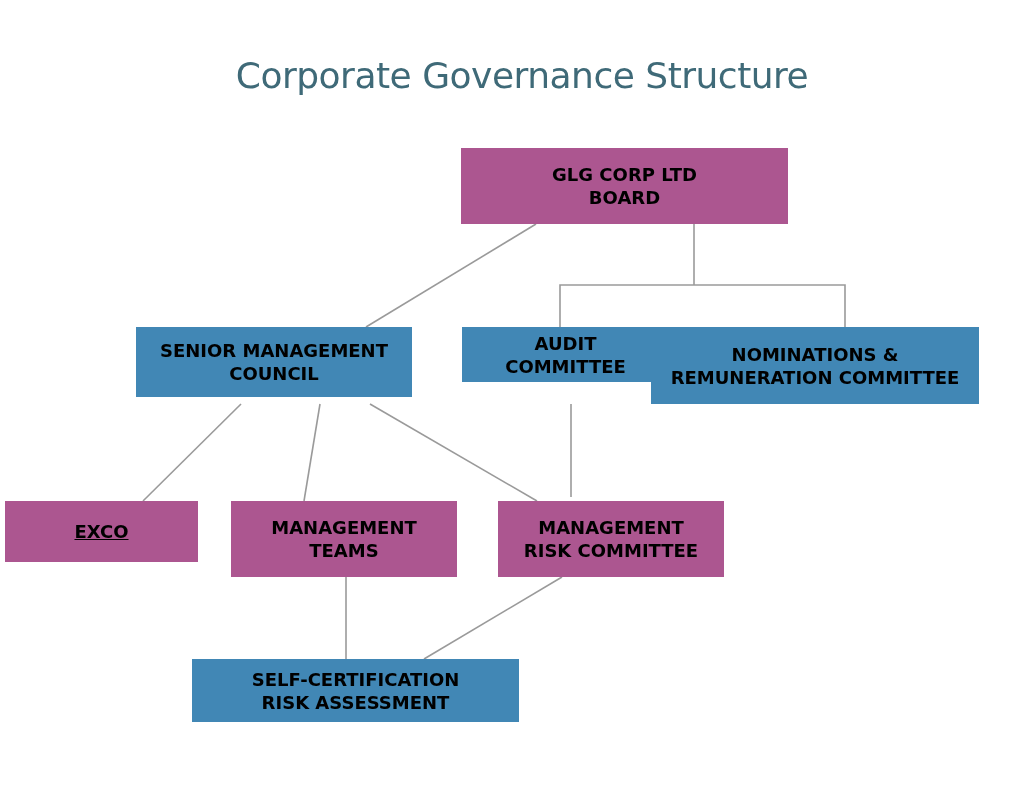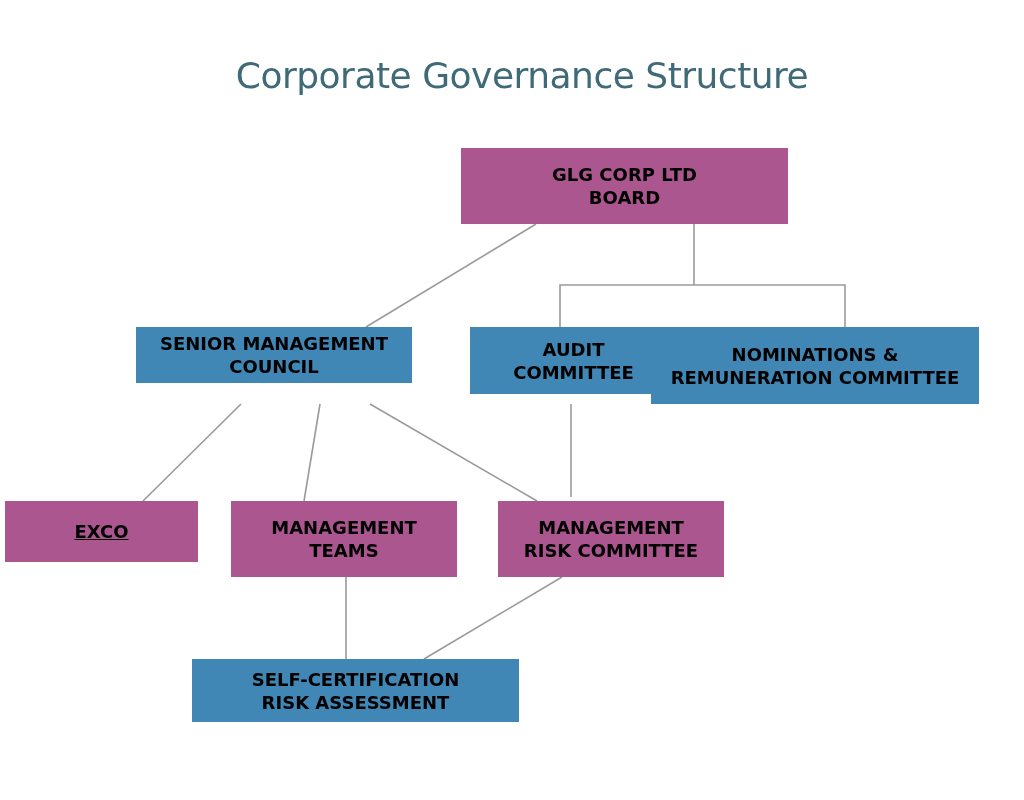--- a/index.html
+++ b/index.html
@@ -33,24 +33,24 @@
     <line x1="370" y1="404" x2="537" y2="501"></line>
     <line x1="571" y1="404" x2="571" y2="497"></line>
     <line x1="346" y1="577" x2="346" y2="659"></line>
     <line x1="562" y1="577" x2="424" y2="659"></line>
   </g>
 </svg>
 
 <div class="node magenta" style="left:461px; top:148px; width:327px; height:76px;">GLG CORP LTD
 BOARD</div>
 
-<div class="node blue" style="left:136px; top:327px; width:276px; height:56px;">SENIOR MANAGEMENT
+<div class="node blue" style="left:136px; top:327px; width:276px; height:70px;">SENIOR MANAGEMENT
 COUNCIL</div>
 
-<div class="node blue" style="left:462px; top:327px; width:207px; height:67px;margin-left:8px;">AUDIT
+<div class="node blue" style="left:462px; top:327px; width:207px; height:55px;">AUDIT
 COMMITTEE</div>
 
 <div class="node blue" style="left:651px; top:327px; width:328px; height:77px;">NOMINATIONS &amp;
 REMUNERATION  COMMITTEE</div>
 
 <div class="node magenta" style="left:5px; top:501px; width:193px; height:61px;text-decoration:underline;">EXCO</div>
 
 <div class="node magenta" style="left:231px; top:501px; width:226px; height:76px;">MANAGEMENT
 TEAMS</div>
 

